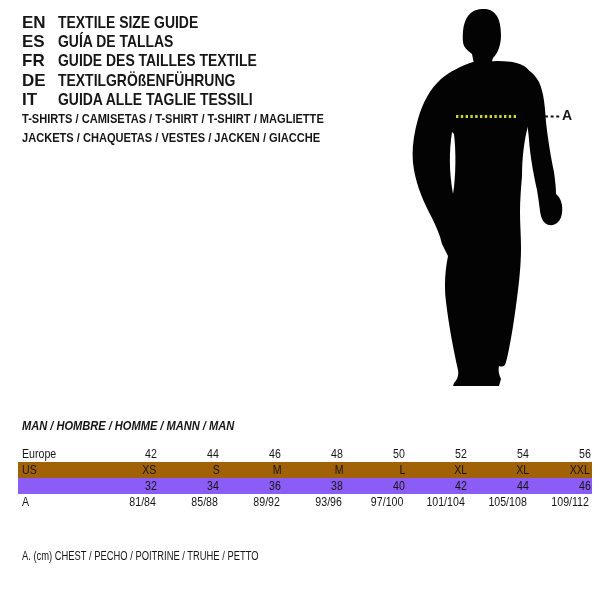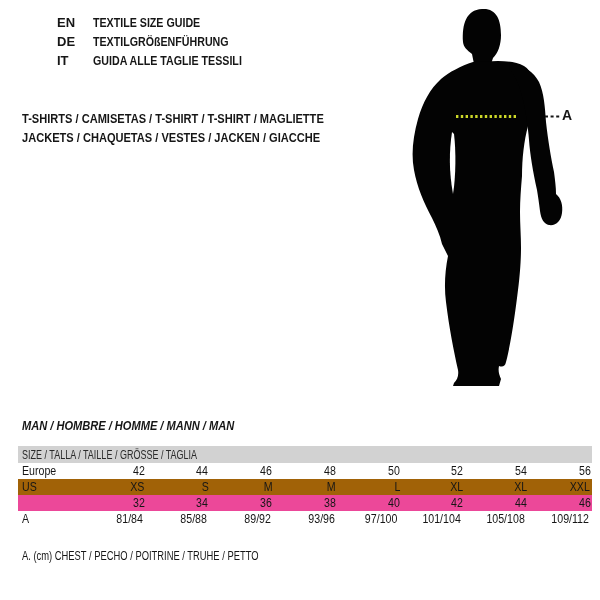--- a/index.html
+++ b/index.html
@@ -5,21 +5,21 @@
   html,body { margin:0; padding:0; background:#fff; }
   .canvas {
     position:relative; width:600px; height:600px; background:#ffffff;
     font-family:"Liberation Sans", sans-serif; color:#161616; overflow:hidden;
   }
   
   .cnd { display:inline-block; transform:scaleX(0.82); transform-origin:0 50%; white-space:nowrap; }
   .cnd.center { transform-origin:50% 50%; }
 
   .lang-list { position:absolute; left:22px; top:13px; }
-  .lang-row { height:19.2px; line-height:19.2px; font-size:13px; font-weight:bold;margin-left:35px; }
+  .lang-row { height:19.2px; line-height:19.2px; font-size:17px; font-weight:bold; }
   .lang-code { display:inline-block; width:36px; vertical-align:top; }
 
   .garment { position:absolute; left:22px; top:110px; font-size:13.5px; font-weight:bold; }
   .garment .g-line { height:18.5px; line-height:18.5px; }
 
   .figure { position:absolute; left:405px; top:0; }
   .measure-label { position:absolute; left:562px; top:107px; font-size:14px; font-weight:bold; }
 
   .man-heading { position:absolute; left:22px; top:418px; font-size:13.5px; font-weight:bold;font-style:italic; }
 
@@ -40,20 +40,26 @@
   .caption .cnd { transform:scaleX(0.75); }
 </style>
 </head>
 <body>
 
 <div class="canvas">
 
   <div class="lang-list">
     <div class="lang-row">
       <span class="lang-code">EN</span><span class="cnd">TEXTILE SIZE GUIDE</span>
+    </div>
+    <div class="lang-row">
+      <span class="lang-code">ES</span><span class="cnd">GUÍA DE TALLAS</span>
+    </div>
+    <div class="lang-row">
+      <span class="lang-code">FR</span><span class="cnd">GUIDE DES TAILLES TEXTILE</span>
     </div>
     <div class="lang-row">
       <span class="lang-code">DE</span><span class="cnd">TEXTILGRÖßENFÜHRUNG</span>
     </div>
     <div class="lang-row">
       <span class="lang-code">IT</span><span class="cnd">GUIDA ALLE TAGLIE TESSILI</span>
     </div>
   </div>
 
   <div class="garment">
@@ -82,25 +88,20 @@
     <line x1="545" y1="116.5" x2="561" y2="116.5" stroke-width="2" stroke-dasharray="3 2.6" stroke="#161616"></line>
   </svg>
   <span class="measure-label">A</span>
 
   <div class="man-heading">
     <span class="cnd">MAN / HOMBRE / HOMME / MANN / MAN</span>
   </div>
 
   <table class="size-table">
     <tbody>
-        <tr class="header-row">
-      <td colspan="9" style="background:#d2d2d2">
-        <span class="cnd">SIZE / TALLA / TAILLE / GRÖSSE / TAGLIA</span>
-      </td>
-    </tr>
     <tr>
       <td class="rowlabel"><span class="cnd">Europe</span></td>
       <td><span class="cnd center">42</span></td>
       <td><span class="cnd center">44</span></td>
       <td><span class="cnd center">46</span></td>
       <td><span class="cnd center">48</span></td>
       <td><span class="cnd center">50</span></td>
       <td><span class="cnd center">52</span></td>
       <td><span class="cnd center">54</span></td>
       <td><span class="cnd center">56</span></td>
@@ -109,21 +110,21 @@
       <td class="rowlabel"><span class="cnd">US</span></td>
       <td><span class="cnd center">XS</span></td>
       <td><span class="cnd center">S</span></td>
       <td><span class="cnd center">M</span></td>
       <td><span class="cnd center">M</span></td>
       <td><span class="cnd center">L</span></td>
       <td><span class="cnd center">XL</span></td>
       <td><span class="cnd center">XL</span></td>
       <td><span class="cnd center">XXL</span></td>
     </tr>
-    <tr style="background:#ec4899">
+    <tr style="background:#8b5cf6">
       <td class="rowlabel"><span class="cnd"></span></td>
       <td><span class="cnd center">32</span></td>
       <td><span class="cnd center">34</span></td>
       <td><span class="cnd center">36</span></td>
       <td><span class="cnd center">38</span></td>
       <td><span class="cnd center">40</span></td>
       <td><span class="cnd center">42</span></td>
       <td><span class="cnd center">44</span></td>
       <td><span class="cnd center">46</span></td>
     </tr>

